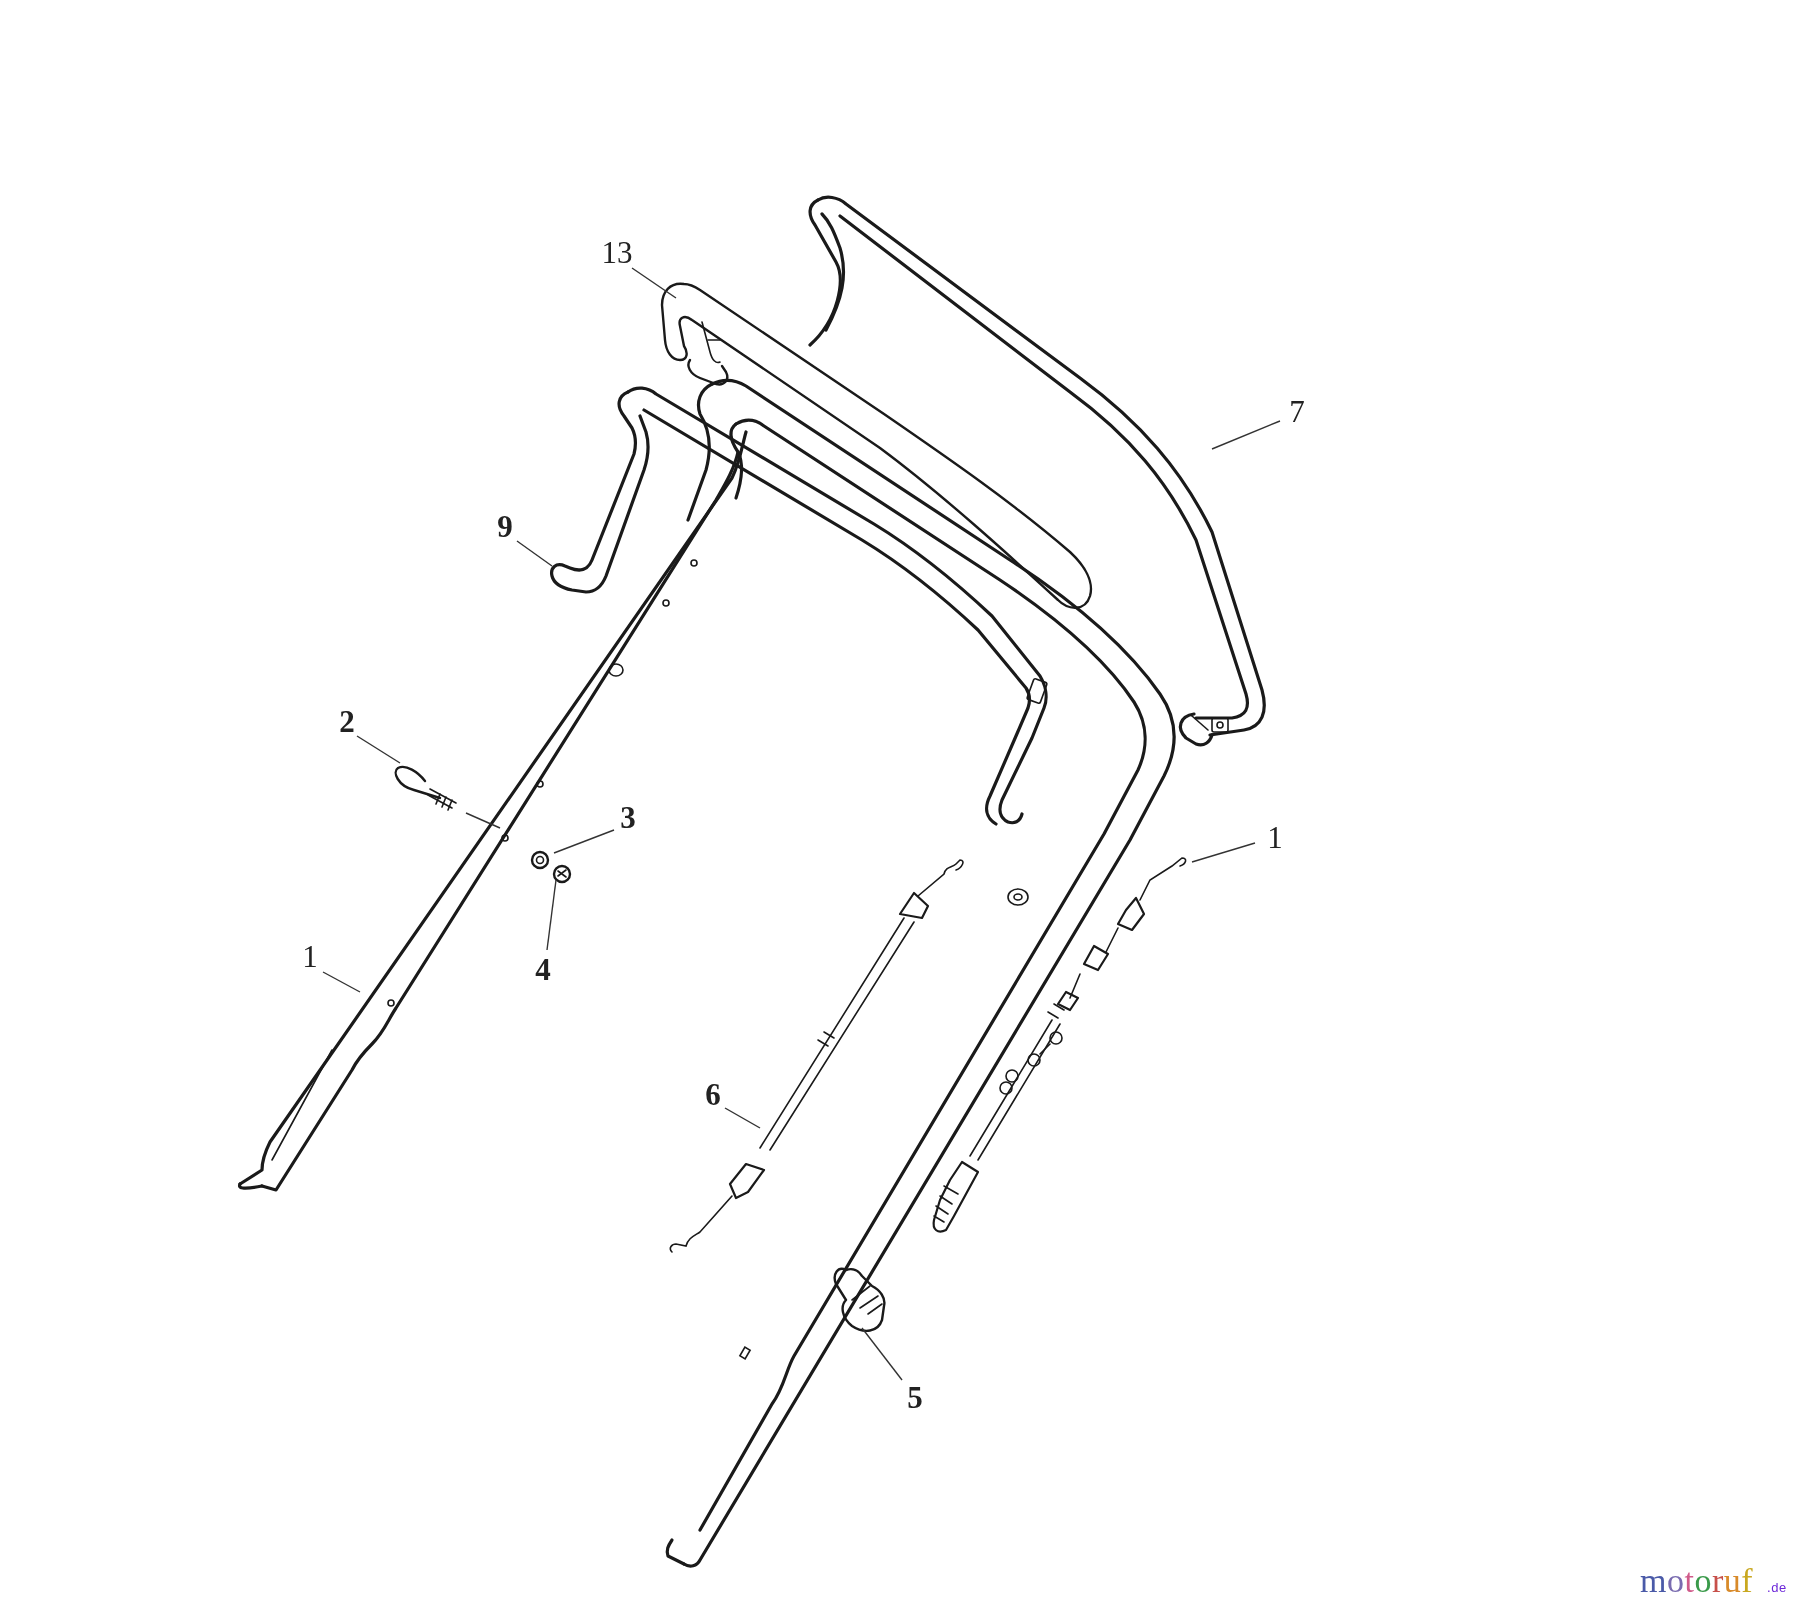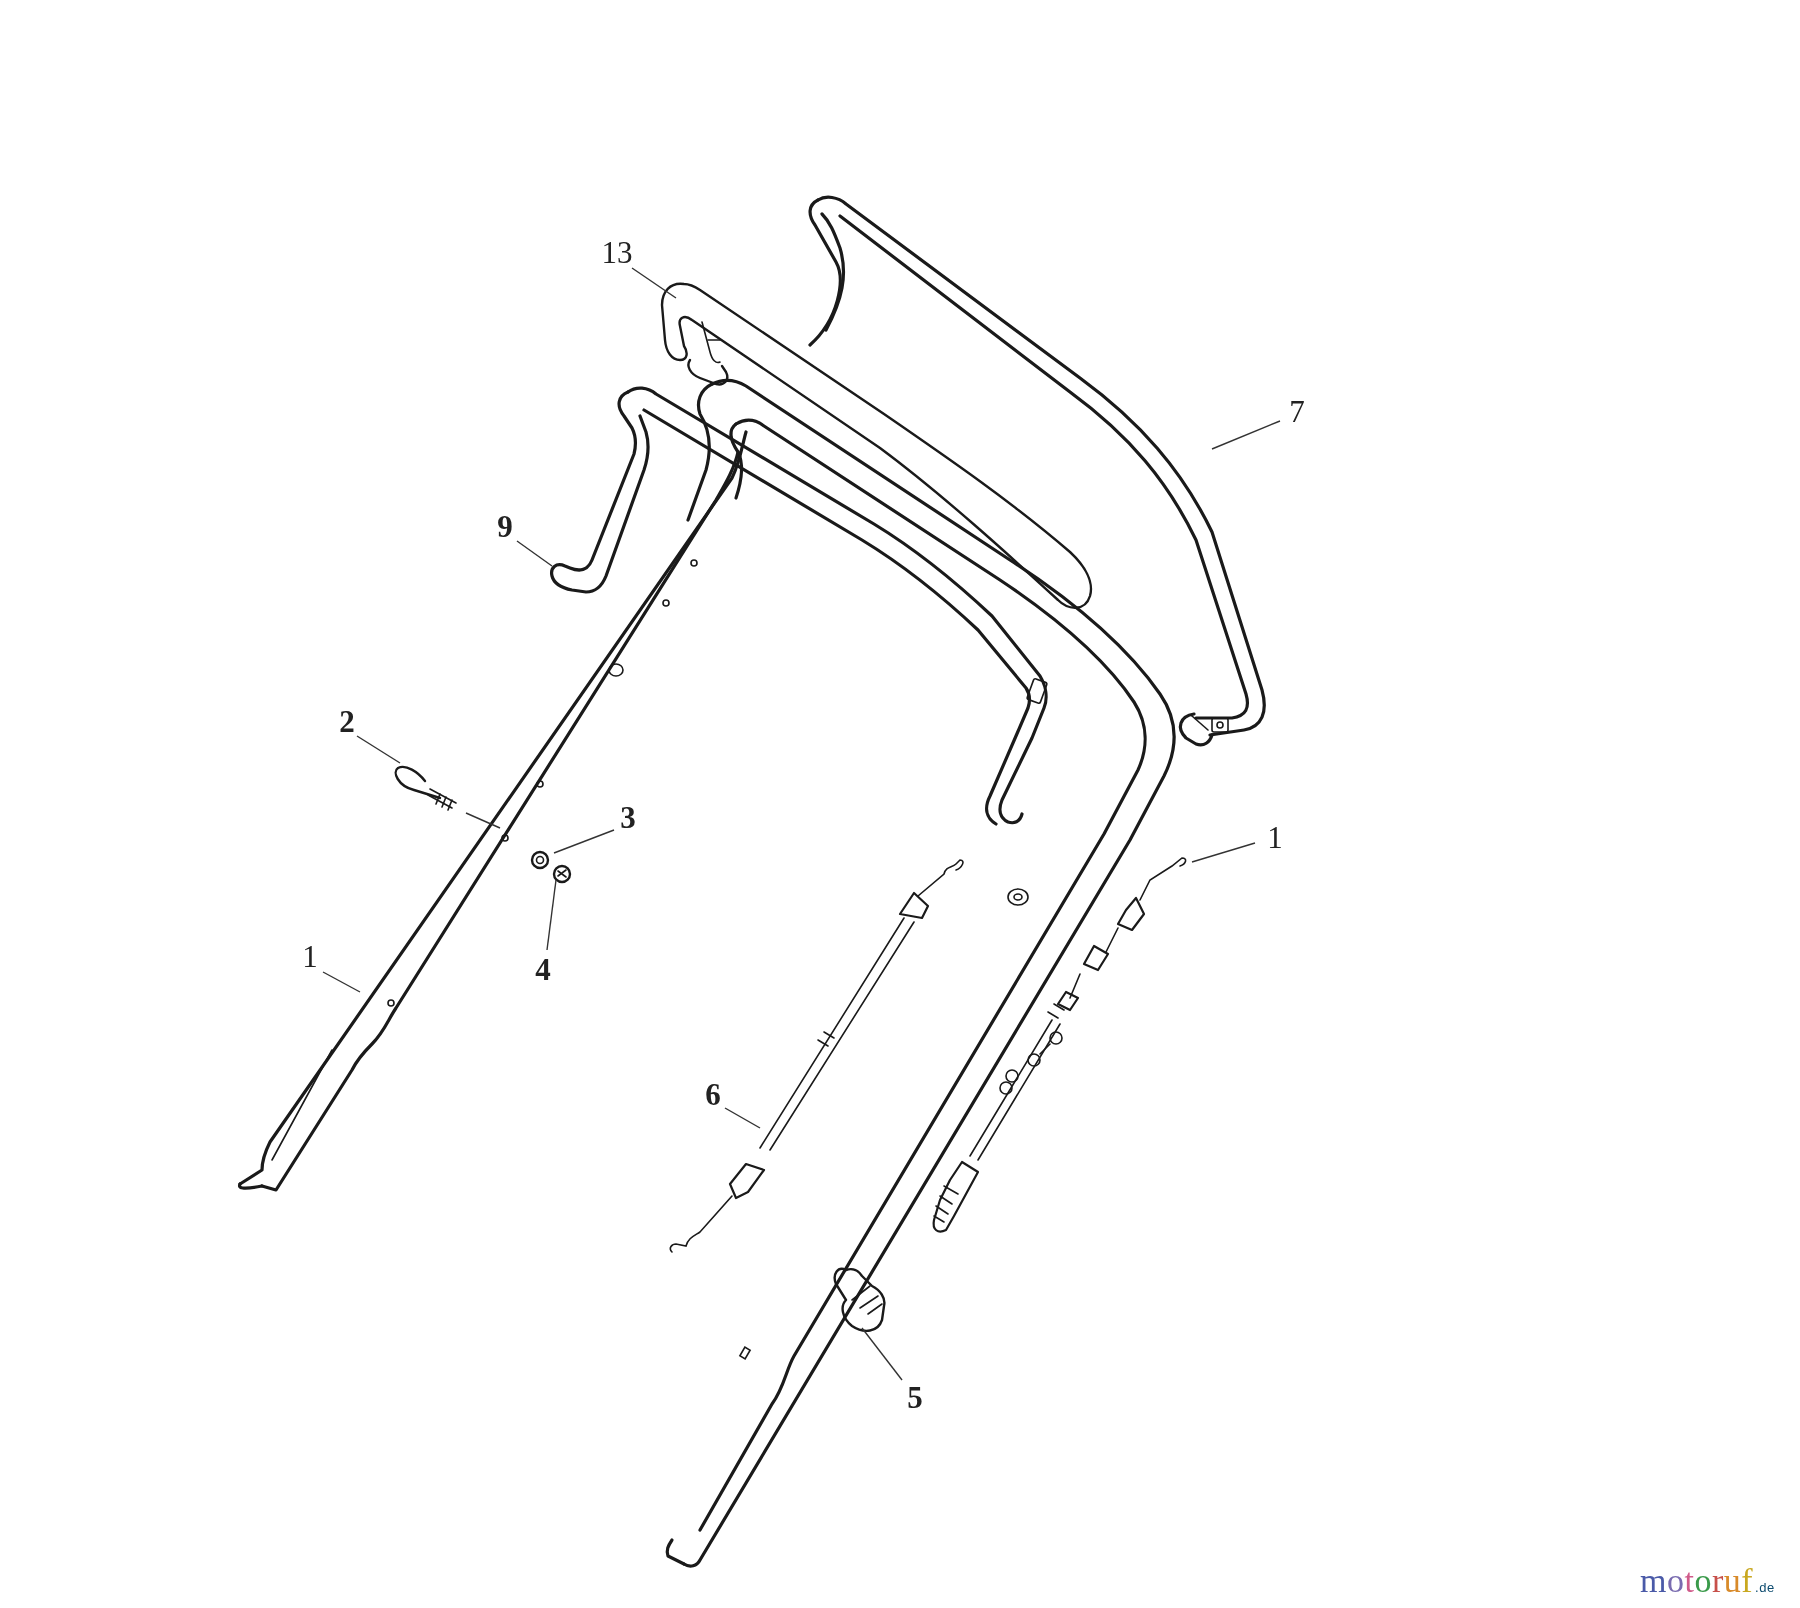--- a/index.html
+++ b/index.html
@@ -5,21 +5,21 @@
   html, body { margin: 0; padding: 0; background: #ffffff; }
   body { width: 1800px; height: 1608px; position: relative; overflow: hidden; font-family: "Liberation Sans", sans-serif; }
   #diagram { position: absolute; left: 0; top: 0; width: 1800px; height: 1608px; }
   .part { fill: none; stroke: #1a1a1a; stroke-width: 3.2; stroke-linecap: round; stroke-linejoin: round; }
   .thin { fill: none; stroke: #1a1a1a; stroke-width: 1.6; stroke-linecap: round; }
   .leader { fill: none; stroke: #333; stroke-width: 1.4; }
   .callout { position: absolute; font-family: Liberation Serif, serif; font-size: 31px; font-weight: 400; color: #222; transform: translate(-50%, -50%); white-space: nowrap; }
   .callout.bold { font-weight: 700; }
   #watermark { position: absolute; left: 1640px; top: 1562px; font-family: "Liberation Serif", serif; font-size: 34px; letter-spacing: 0.5px; }
   #watermark span { display: inline-block; }
-  #watermark .tld { font-family: "Liberation Sans", sans-serif; font-size: 13px; color: #0c4a6e; margin-left: 2px; }
+  #watermark .tld { font-family: "Liberation Sans", sans-serif; font-size: 13px; color: #6d28d9; margin-left: 14px; }
 </style>
 </head>
 <body>
 
 <svg id="diagram" viewBox="0 0 1800 1608" xmlns="http://www.w3.org/2000/svg">
 
   <g>
     <path class="part" d="M818,200 C808,205 808,215 815,225 L836,262 C846,280 838,320 810,345"></path>
     <path class="part" d="M822,214 C830,222 834,232 840,248 C848,275 842,300 826,330"></path>
     <path class="part" d="M818,200 C826,195 838,197 846,204 L1080,378 C1140,422 1182,470 1212,532 L1262,690 C1268,712 1262,727 1244,730 L1210,735"></path>

